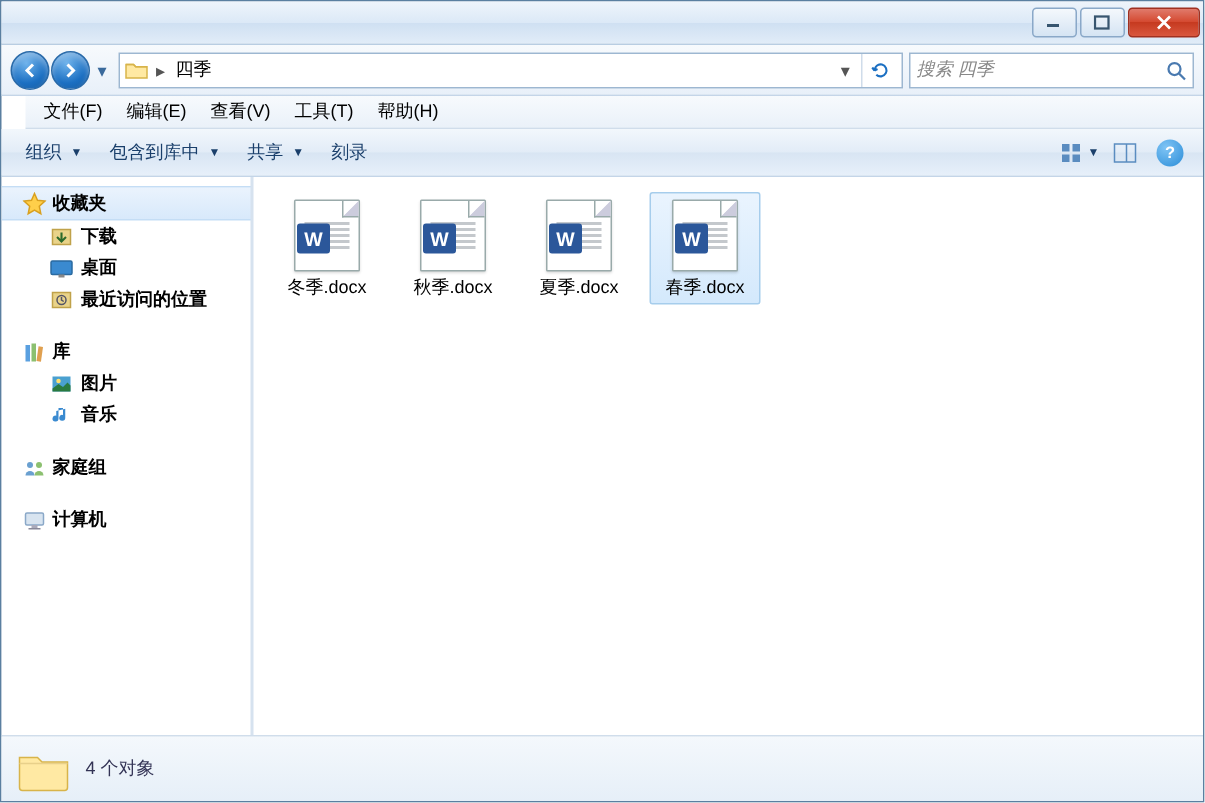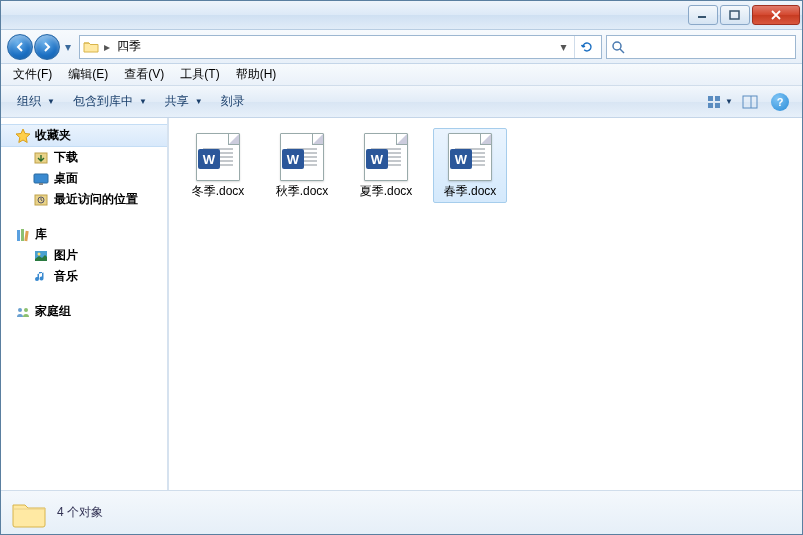--- a/index.html
+++ b/index.html
@@ -23,21 +23,21 @@
 .folder-mini { width: 16px; height: 14px; }
 .address-text { flex: 1; padding-left: 2px; }
 .addr-sep { color: #555; padding: 0 2px; }
 .addr-dd { width: 16px; height: 22px; display: flex; align-items: center; justify-content: center; color: #555; border-left: 1px solid transparent; }
 .refresh-btn { width: 24px; height: 22px; border-left: 1px solid #cfdcea; display: flex; align-items: center; justify-content: center; color: #1b6fc2; }
 
 .search-box { width: 190px; height: 24px; border: 1px solid #9db7d1; background: #fff; display: flex; align-items: center; padding: 0 4px; color: #888; font-style: italic; }
 .search-box span { flex: 1; font-style: italic; }
 .search-icon { width: 14px; height: 14px; }
 
-.menubar { height: 22px; background: linear-gradient(to bottom, #f7fafd, #eaf1f9); border-bottom: 1px solid #d0ddeb; display: flex; align-items: center; padding: 0 4px; }
+.menubar { height: 22px; background: linear-gradient(to bottom, #f7fafd, #eaf1f9); border-bottom: 1px solid #d0ddeb; display: flex; align-items: center; padding: 0 4px; margin-left: 16px; }
 .menu-item { padding: 3px 8px; cursor: default; }
 
 .toolbar { height: 32px; background: linear-gradient(to bottom, #f2f7fc, #e2ecf7 50%, #d8e5f3 51%, #e7f0fa); border-bottom: 1px solid #c4d5e8; display: flex; align-items: center; padding: 0 8px; gap: 2px; justify-content: flex-end; }
 .tool-btn { padding: 4px 8px; display: flex; align-items: center; gap: 4px; color: #1a3f6b; cursor: default; border-radius: 2px; }
 .tool-dd { font-size: 8px; color: #1a3f6b; margin-left: 2px; }
 .tool-spacer { flex: 1; }
 .tool-icon-btn { width: 28px; height: 24px; display: flex; align-items: center; justify-content: center; color: #1a3f6b; }
 .help-icon { width: 18px; height: 18px; border-radius: 50%; background: radial-gradient(circle at 35% 30%, #7fc4f5, #2b8dd8); color: #fff; display: flex; align-items: center; justify-content: center; font-weight: bold; font-size: 11px; }
 
 .content { flex: 1; display: flex; overflow: hidden; }
@@ -120,20 +120,21 @@
       <span class="address-text">四季</span>
       <div class="addr-dd">▾</div>
       <div class="refresh-btn">
         <svg width="14" height="14" viewBox="0 0 14 14">
             <path d="M3 7 a4 4 0 1 1 1.2 2.8 M3 7 l-1.5 -2 M3 7 l2 -1" fill="none" stroke="#1b6fc2" stroke-width="1.4"></path>
           </svg>
       </div>
     </div>
 
     <div class="search-box">
+      <span>搜索 四季</span>
       <svg class="search-icon" viewBox="0 0 14 14">
         <circle cx="6" cy="6" r="4" fill="none" stroke="#4a7ab0" stroke-width="1.5"></circle>
         <line x1="9" y1="9" x2="13" y2="13" stroke="#4a7ab0" stroke-width="1.5"></line>
       </svg>
     </div>
   </div>
 
   <div class="menubar">
     <div class="menu-item">文件(F)</div>
     <div class="menu-item">编辑(E)</div>
@@ -243,20 +244,30 @@
           <svg class="lib-ico" viewBox="0 0 16 16">
               <circle cx="5" cy="6" r="2" fill="#6aa0d0"></circle>
               <circle cx="11" cy="6" r="2" fill="#8cc070"></circle>
               <path d="M2 13 a3 3 0 0 1 6 0 Z" fill="#6aa0d0"></path>
               <path d="M8 13 a3 3 0 0 1 6 0 Z" fill="#8cc070"></path>
             </svg>
           <span>家庭组</span>
         </div>
       </div>
 
+      <div class="nav-group">
+        <div class="nav-head">
+          <svg class="lib-ico" viewBox="0 0 16 16">
+              <rect x="2" y="3" width="12" height="8" rx="1" fill="#d8e4f0" stroke="#8aa8c8"></rect>
+              <rect x="6" y="11" width="4" height="2" fill="#aab"></rect>
+              <rect x="4" y="13" width="8" height="1" fill="#889"></rect>
+            </svg>
+          <span>计算机</span>
+        </div>
+      </div>
     </div>
 
     <div class="main-pane" id="file-pane">
         <div class="file-item">
           <div class="file-icon">
             <div class="doc-page">
               <div class="doc-lines">
                 <div></div>
                 <div></div>
                 <div></div>

